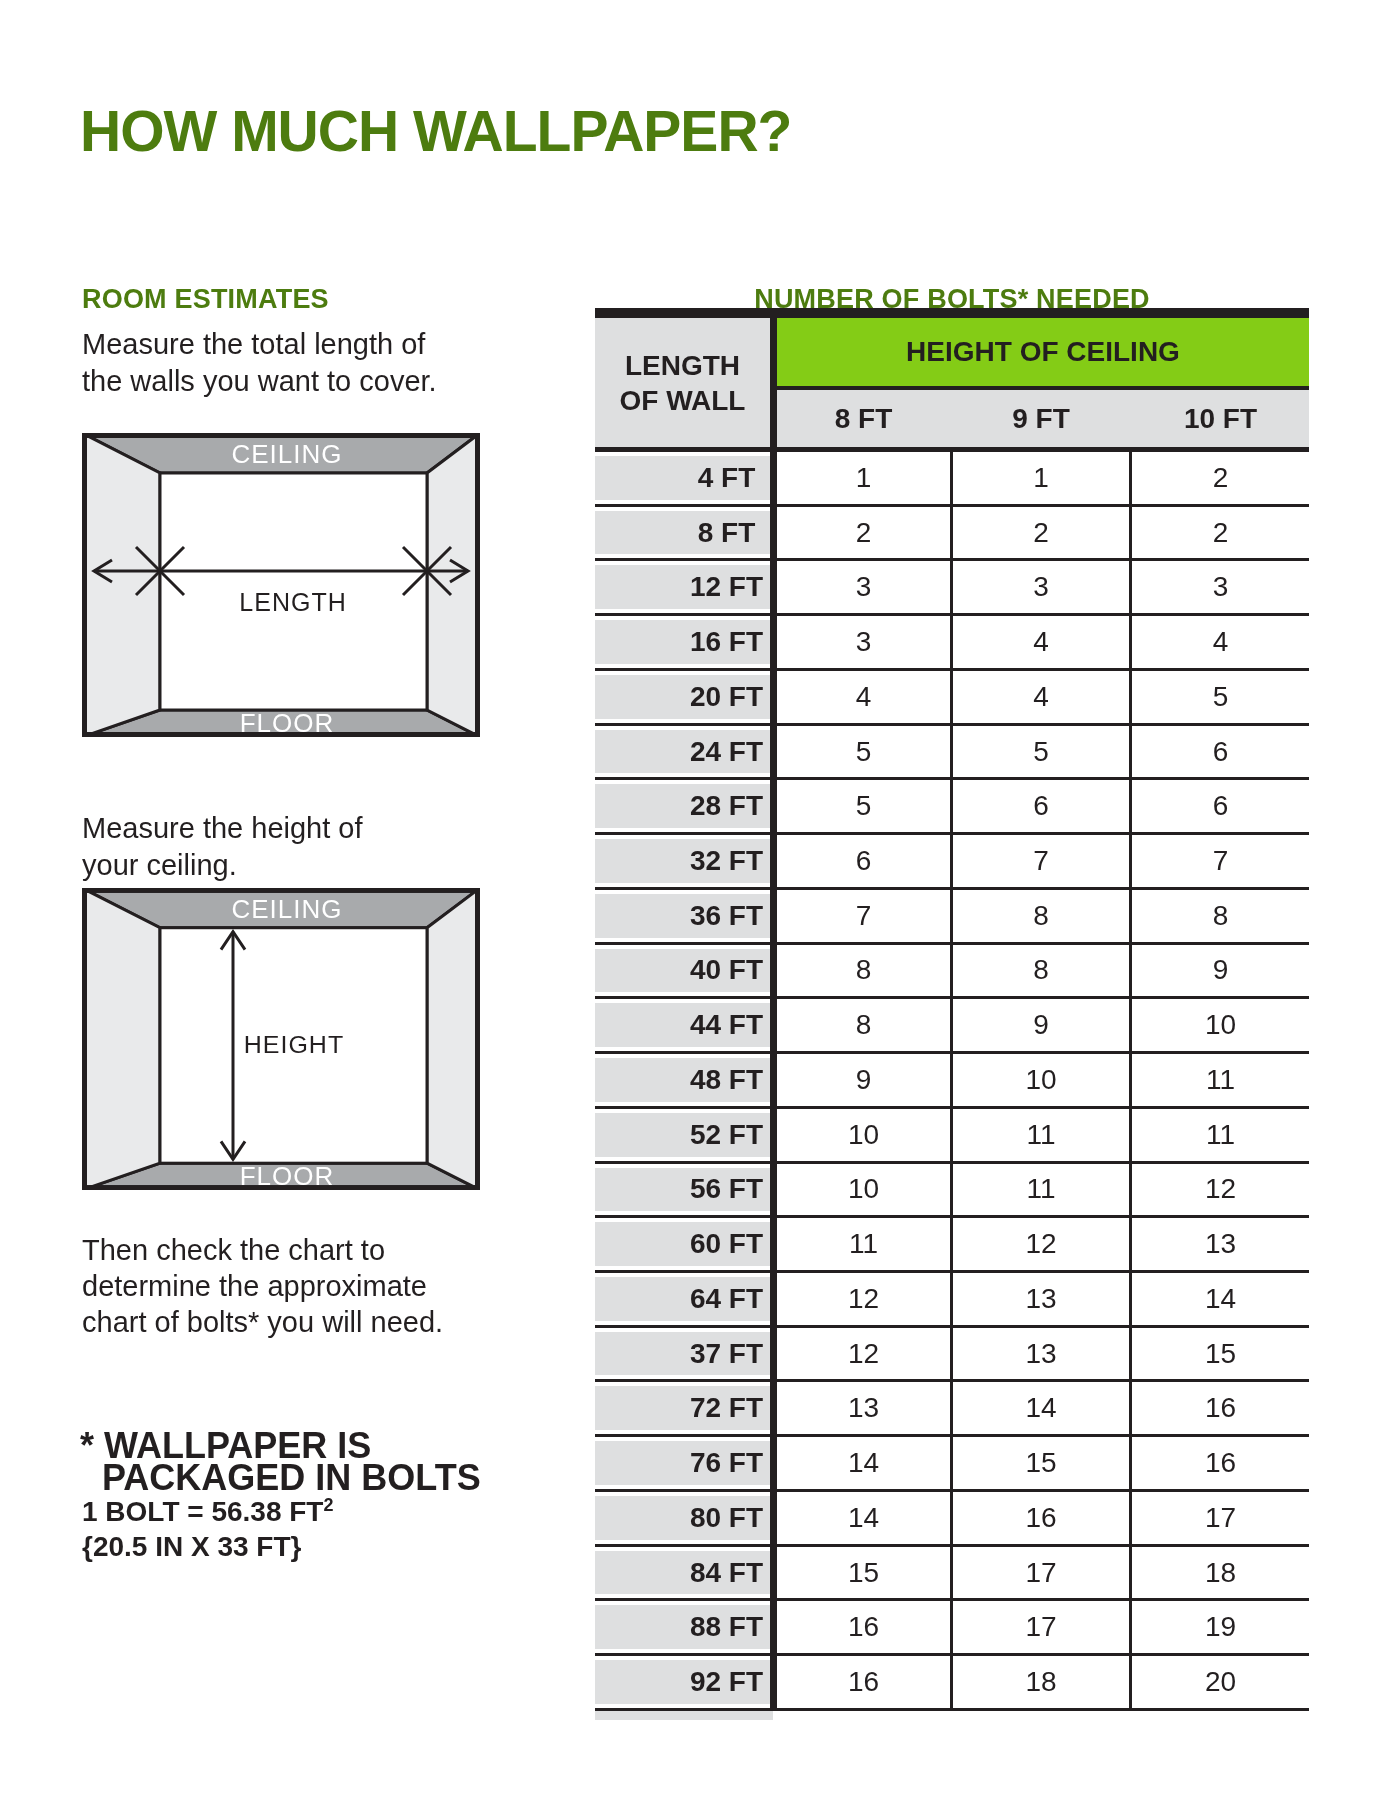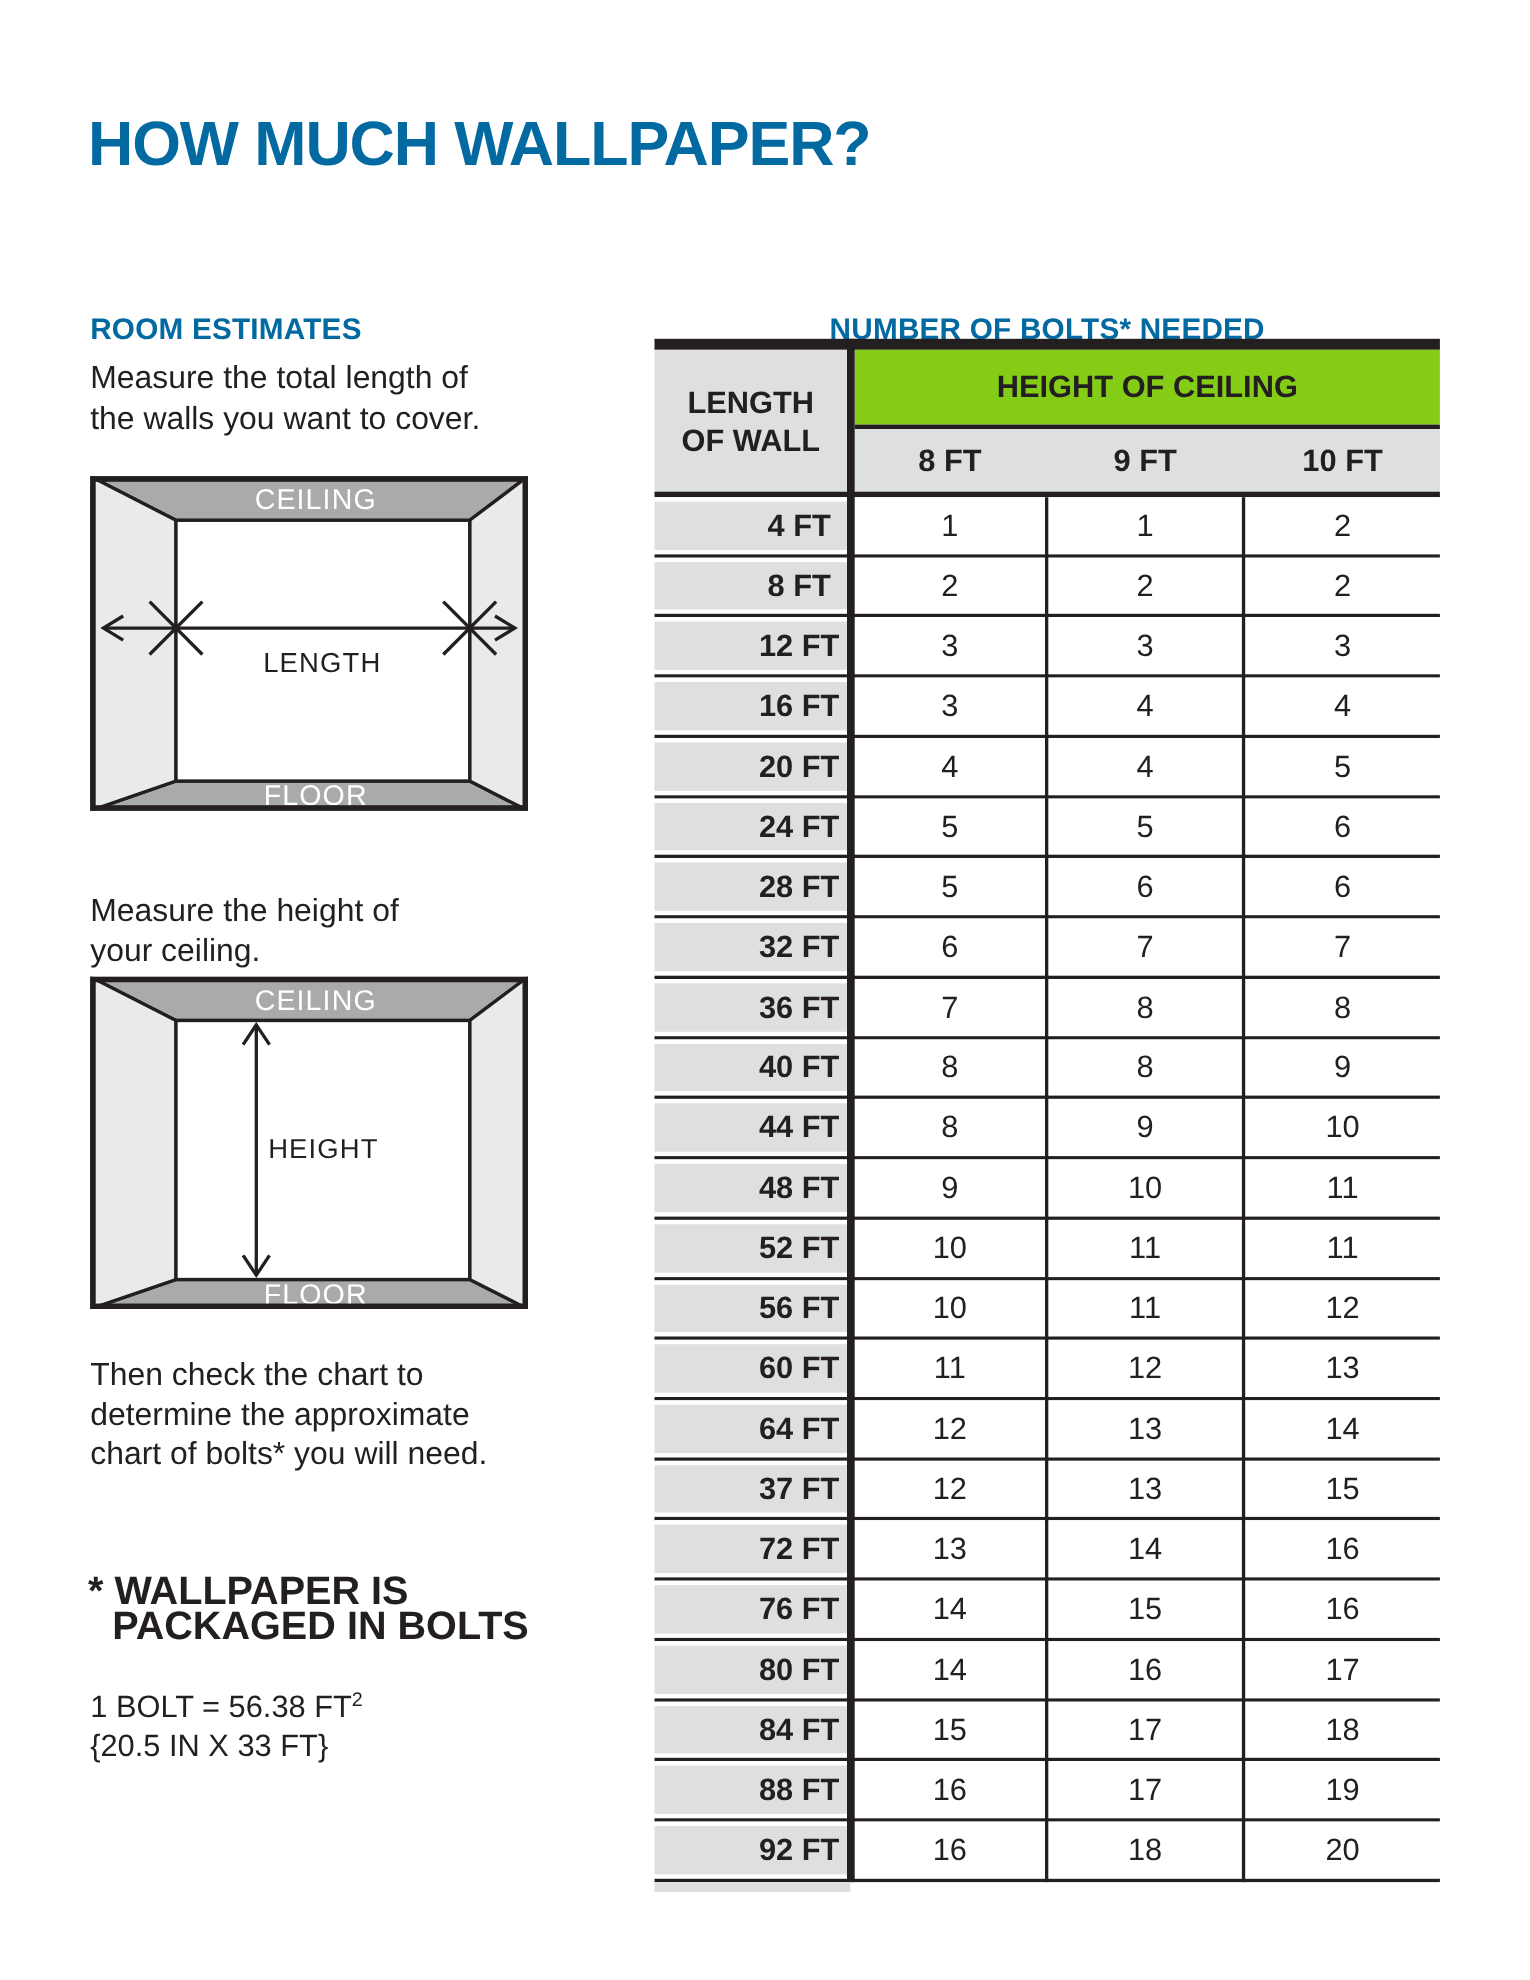--- a/index.html
+++ b/index.html
@@ -4,30 +4,30 @@
 <style>
   html,body { margin:0; padding:0; background:#ffffff; }
   .page {
     position:relative; width:1391px; height:1800px; background:#ffffff;
     font-family:"Liberation Sans", sans-serif; color:#231f20; overflow:hidden;
   }
   .abs { position:absolute; }
 
   .title { left:80px; top:60px; font-size:57px; font-weight:bold; letter-spacing:-1px; }
   .sec-head { font-size:27px; font-weight:bold; letter-spacing:0.2px; }
-  .blue { color:#0369a1; }
+  .blue { color:#4d7c0f; }
 
   .para { left:82px; font-size:29px; line-height:37px; }
   .p1 { top:326px; }
   .p2 { top:779px;margin-top:31px; }
   .p3 { top:1232px; line-height:36px; }
 
   .footnote { left:80px; top:1430px; font-size:36px; font-weight:bold; line-height:32px; }
   .footnote .indent { margin-left:22px; }
-  .boltspec { left:82px; top:1528px; font-size:28px; font-weight:normal; line-height:35px; }
+  .boltspec { left:82px; top:1488px; font-size:28px; font-weight:bold; line-height:35px; }
   .boltspec sup { font-size:18px; }
 
   .diagram { left:82px; }
   .d1 { top:433px; }
   .d2 { top:888px; }
 
   
   .bolt-head { left:595px; top:262px; width:714px; text-align:center; }
   .bolt-table { position:absolute; left:595px; top:308px; width:714px; height:1403px; }
   .t-topborder { position:absolute; left:0; top:0; width:714px; height:10px; background:#231f20; }

